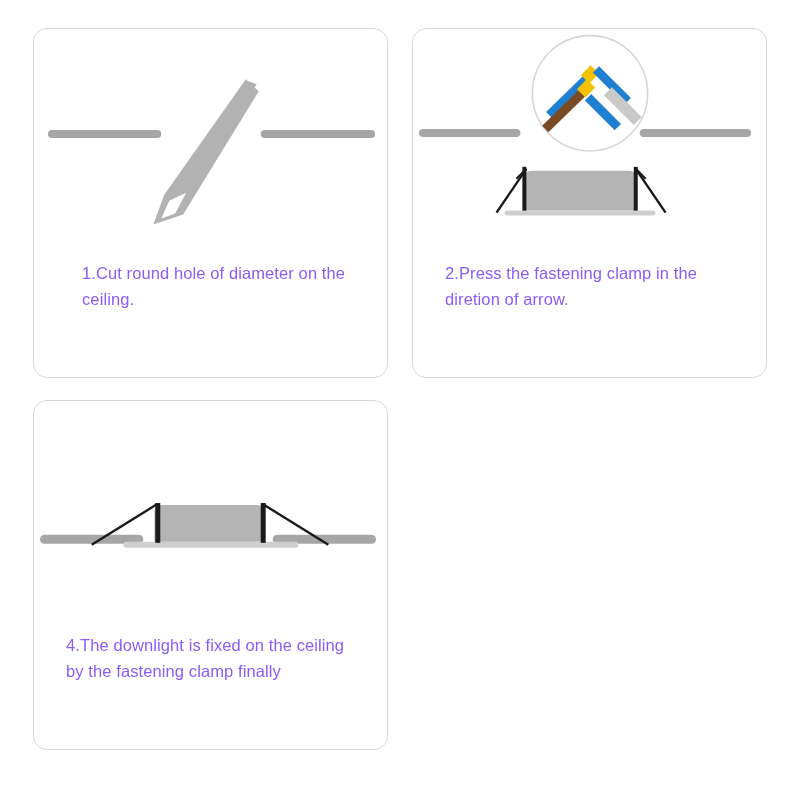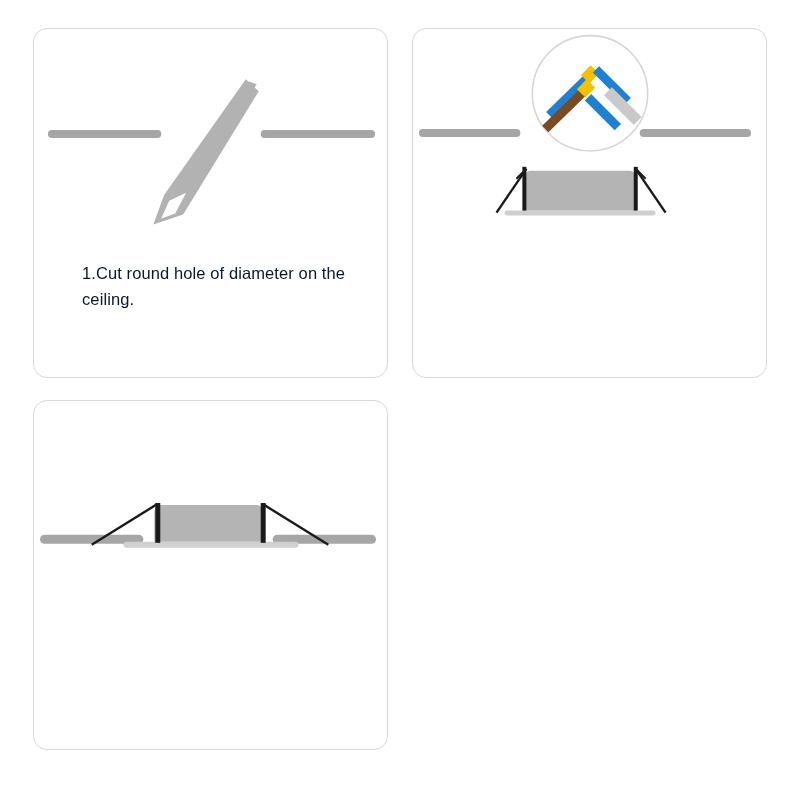--- a/index.html
+++ b/index.html
@@ -49,21 +49,21 @@
     height: 100%;
   }
   .caption {
     position: absolute;
     left: 0;
     right: 0;
     top: 232px;
     padding: 0 22px 0 48px;
     font-size: 16.5px;
     line-height: 1.55;
-    color: #0f172a;
+    color: #8b5cf6;
     letter-spacing: 0.1px;
   }
   .panel.p2 .caption,
   .panel.p4 .caption {
     padding-left: 32px;
   }
   .panel.p3 .caption {
     padding-left: 48px;
   }
 </style>
@@ -141,36 +141,38 @@
             <path d="M180 56 L210 86" stroke="#7a4a22" stroke-width="9" opacity="0"></path>
           </g>
           <g>
             <path d="M200 58 L230 88 L222 96 L192 66 Z" fill="#c9c9c9"></path>
           </g>
           <g>
             <path d="M176 68 L206 98" stroke="#1f7fd0" stroke-width="9"></path>
           </g>
         </svg>
       </div>
+      <div class="caption">2.Press the fastening clamp in the diretion of arrow.</div>
     </div>
 
 
     <div class="panel p4">
       <div class="figure">
         <svg viewBox="0 0 355 218" xmlns="http://www.w3.org/2000/svg">
           <rect x="6" y="134" width="104" height="9" rx="4.5" fill="#a6a6a6"></rect>
           <rect x="240" y="134" width="104" height="9" rx="4.5" fill="#a6a6a6"></rect>
           <rect x="90" y="141" width="176" height="6" rx="3" fill="#cfcfcf"></rect>
           <path d="M128 104 h96 a7 7 0 0 1 7 7 v30 h-110 v-30 a7 7 0 0 1 7 -7 z" fill="#b4b4b4"></path>
           <g stroke="#1a1a1a" fill="none">
             <path d="M124 103 L58 144" stroke-width="2.4"></path>
             <rect x="122" y="102" width="5" height="40" fill="#1a1a1a" stroke="none"></rect>
           </g>
           <g stroke="#1a1a1a" fill="none">
             <path d="M230 103 L296 144" stroke-width="2.4"></path>
             <rect x="228" y="102" width="5" height="40" fill="#1a1a1a" stroke="none"></rect>
           </g>
         </svg>
       </div>
+      <div class="caption">4.The downlight is fixed on the ceiling by the fastening clamp finally</div>
     </div>
 
   </div>
 </div>
 
 </body></html>

